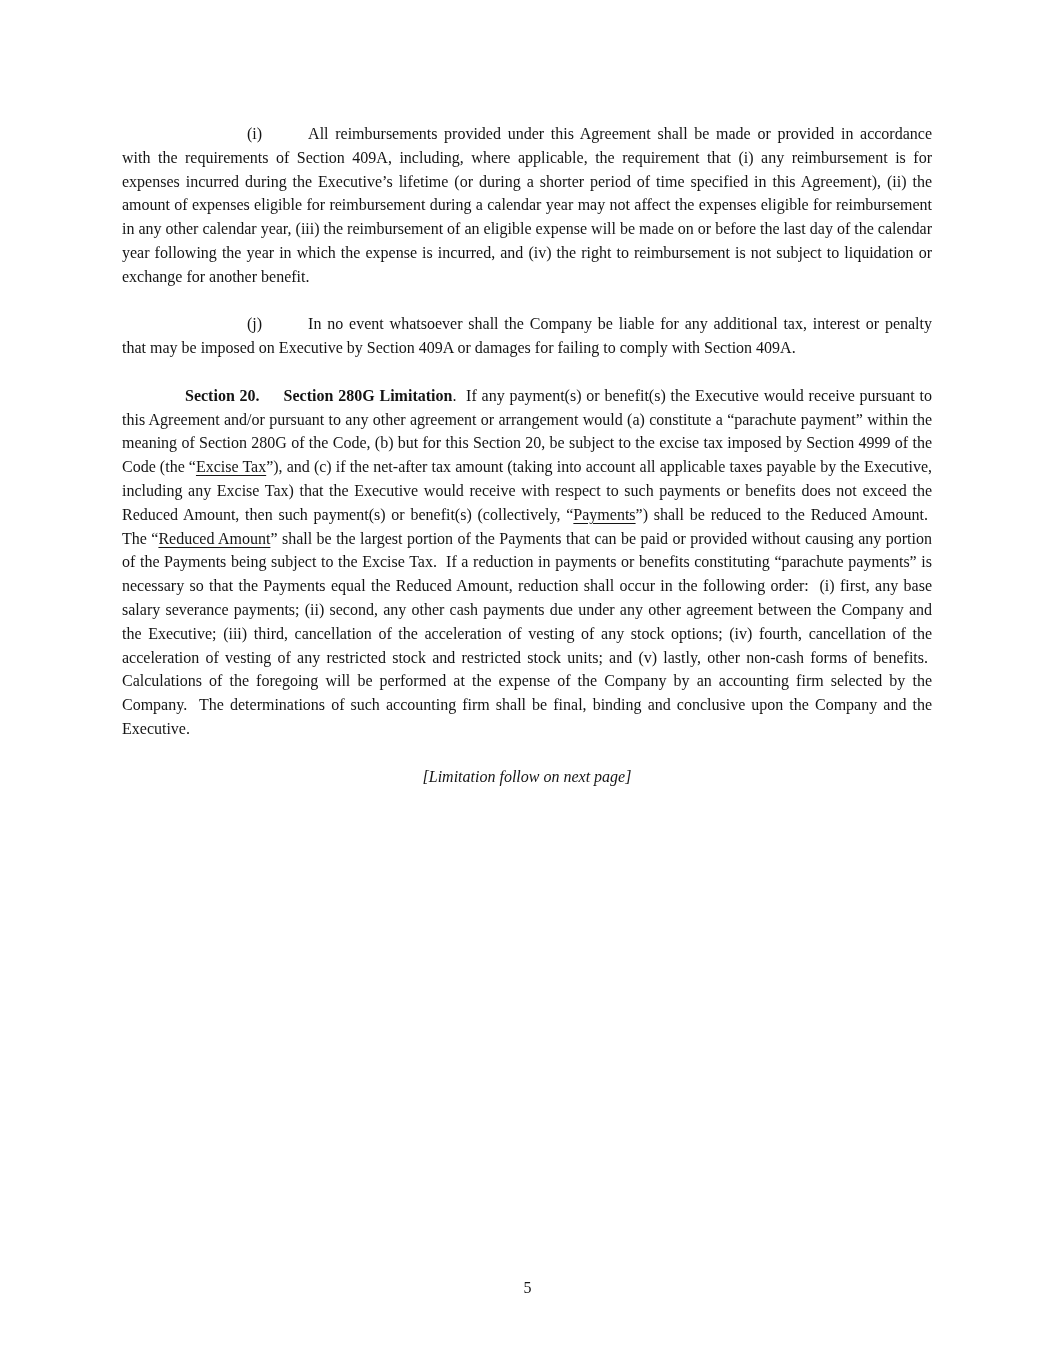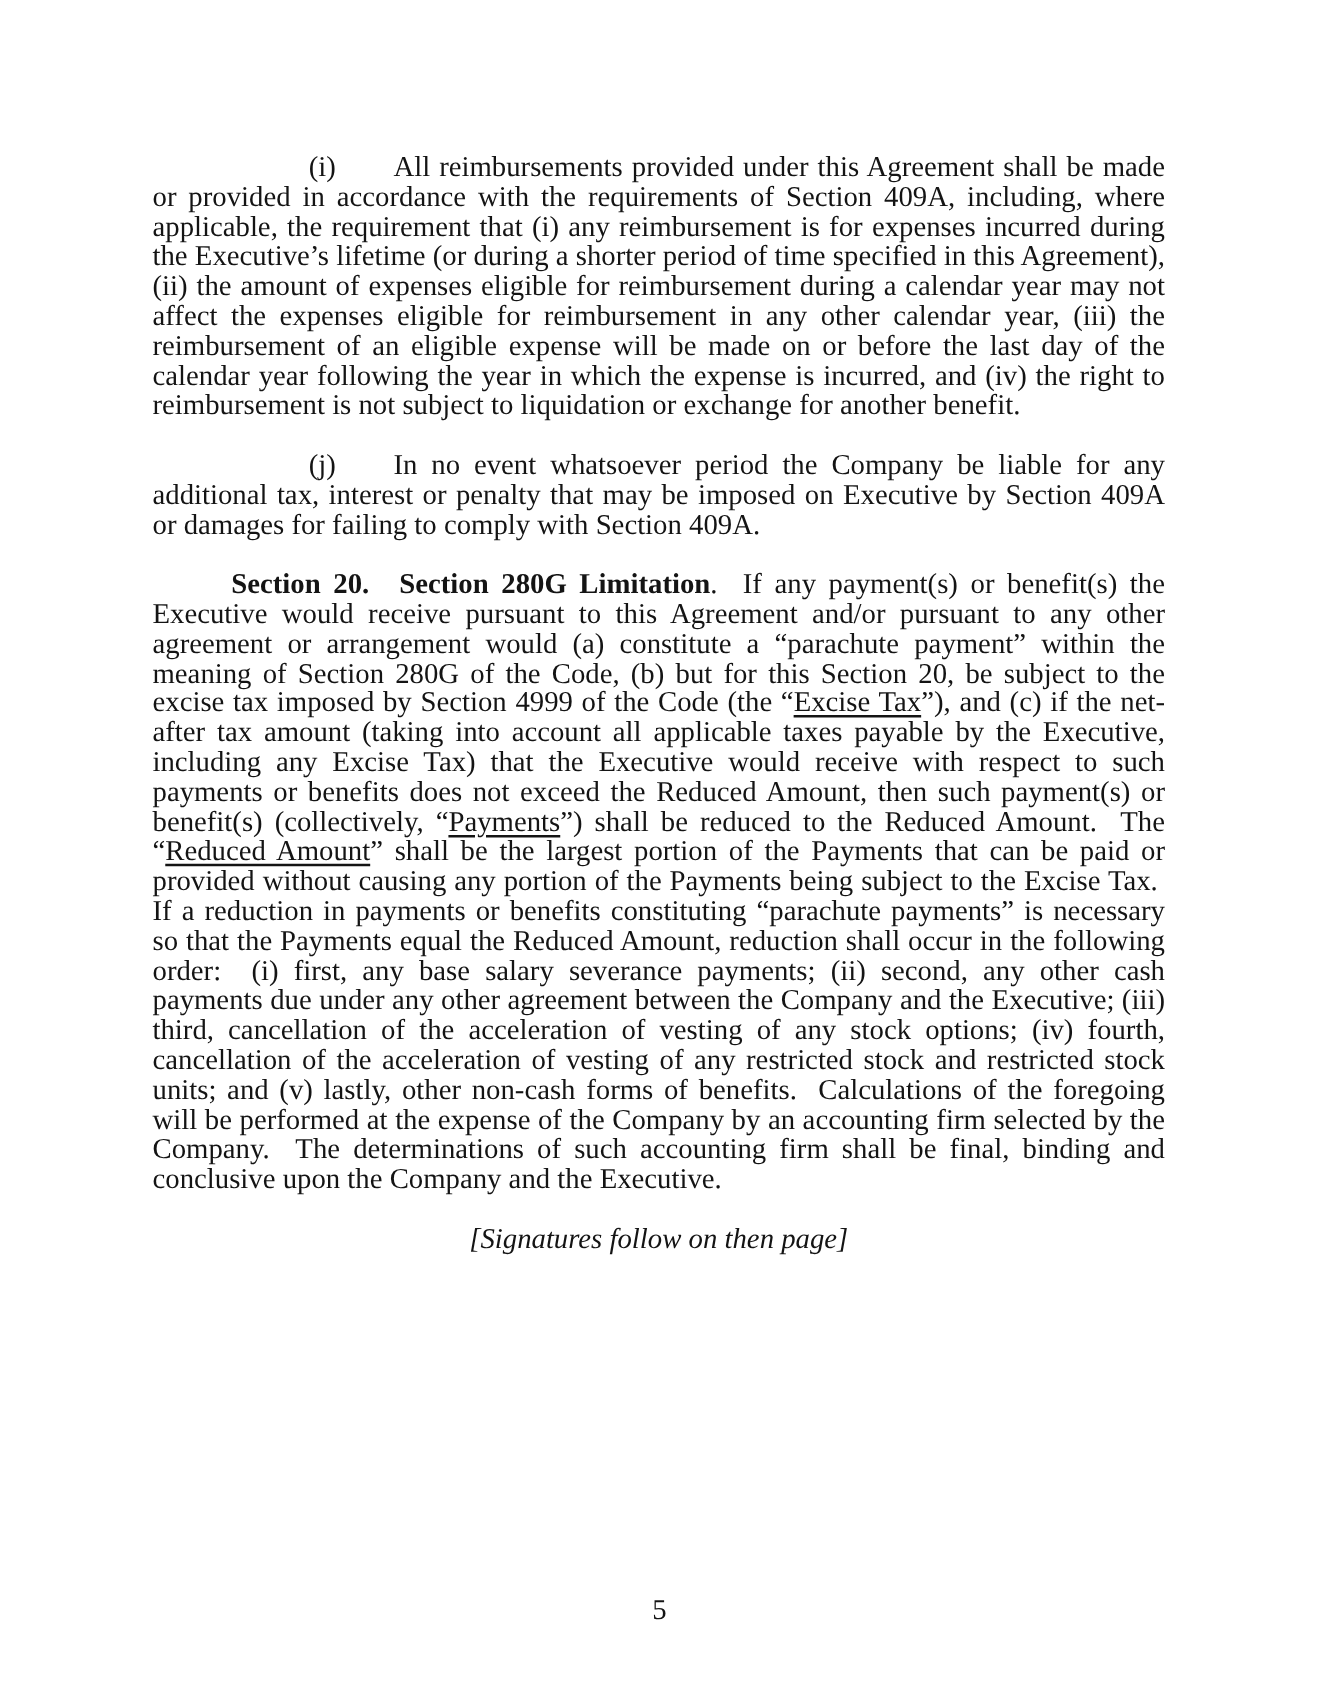--- a/index.html
+++ b/index.html
@@ -7,21 +7,21 @@
     padding: 0;
     background: #ffffff;
   }
   .doc-page {
     position: relative;
     width: 1055px;
     height: 1365px;
     background: #ffffff;
     color: #141414;
     font-family: "Liberation Serif", "DejaVu Serif", serif;
-    font-size: 23px;
+    font-size: 16px;
     line-height: 23.8px;
     box-sizing: border-box;
     padding: 122px 123px 16px 122px;
     overflow: hidden;
   }
   .body-para {
     margin: 0 0 23.8px 0;
     text-align: justify;
   }
   .indent-one { text-indent: 125px; }
@@ -44,21 +44,21 @@
     text-align: center;
   }
 </style>
 </head>
 <body>
 
 <div class="doc-page">
 
   <p class="body-para indent-one"><span class="run">(i)</span><span class="run run-tab-a"></span><span class="run">All reimbursements provided under this Agreement shall be made or provided in accordance with the requirements of Section 409A, including, where applicable, the requirement that (i) any reimbursement is for expenses incurred during the Executive’s lifetime (or during a shorter period of time specified in this Agreement), (ii) the amount of expenses eligible for reimbursement during a calendar year may not affect the expenses eligible for reimbursement in any other calendar year, (iii) the reimbursement of an eligible expense will be made on or before the last day of the calendar year following the year in which the expense is incurred, and (iv) the right to reimbursement is not subject to liquidation or exchange for another benefit.</span></p>
 
-  <p class="body-para indent-one"><span class="run">(j)</span><span class="run run-tab-a"></span><span class="run">In no event whatsoever period the Company be liable for any additional tax, interest or penalty that may be imposed on Executive by Section 409A or damages for failing to comply with Section 409A.</span></p>
+  <p class="body-para indent-one"><span class="run">(j)</span><span class="run run-tab-a"></span><span class="run">In no event whatsoever shall the Company be liable for any additional tax, interest or penalty that may be imposed on Executive by Section 409A or damages for failing to comply with Section 409A.</span></p>
 
   <p class="body-para indent-half"><span class="run run-b">Section 20.</span><span class="run run-tab-b"></span><span class="run run-bi">Section 280G Limitation</span><span class="run">.&nbsp; If any payment(s) or benefit(s) the Executive would receive pursuant to this Agreement and/or pursuant to any other agreement or arrangement would (a) constitute a “parachute payment” within the meaning of Section 280G of the Code, (b) but for this Section 20, be subject to the excise tax imposed by Section 4999 of the Code (the “</span><span class="run run-u">Excise Tax</span><span class="run">”), and (c) if the net-after tax amount (taking into account all applicable taxes payable by the Executive, including any Excise Tax) that the Executive would receive with respect to such payments or benefits does not exceed the Reduced Amount, then such payment(s) or benefit(s) (collectively, “</span><span class="run run-u">Payments</span><span class="run">”) shall be reduced to the Reduced Amount.&nbsp; The “</span><span class="run run-u">Reduced Amount</span><span class="run">” shall be the largest portion of the Payments that can be paid or provided without causing any portion of the Payments being subject to the Excise Tax.&nbsp; If a reduction in payments or benefits constituting “parachute payments” is necessary so that the Payments equal the Reduced Amount, reduction shall occur in the following order:&nbsp; (i) first, any base salary severance payments; (ii) second, any other cash payments due under any other agreement between the Company and the Executive; (iii) third, cancellation of the acceleration of vesting of any stock options; (iv) fourth, cancellation of the acceleration of vesting of any restricted stock and restricted stock units; and (v) lastly, other non-cash forms of benefits.&nbsp; Calculations of the foregoing will be performed at the expense of the Company by an accounting firm selected by the Company.&nbsp; The determinations of such accounting firm shall be final, binding and conclusive upon the Company and the Executive.</span></p>
 
-  <p class="center-line"><span class="run run-i">[Signatures follow on then page]</span></p>
+  <p class="center-line"><span class="run run-i">[Limitation follow on next page]</span></p>
 
   <div class="page-number">5</div>
 
 </div>
 
 </body></html>

